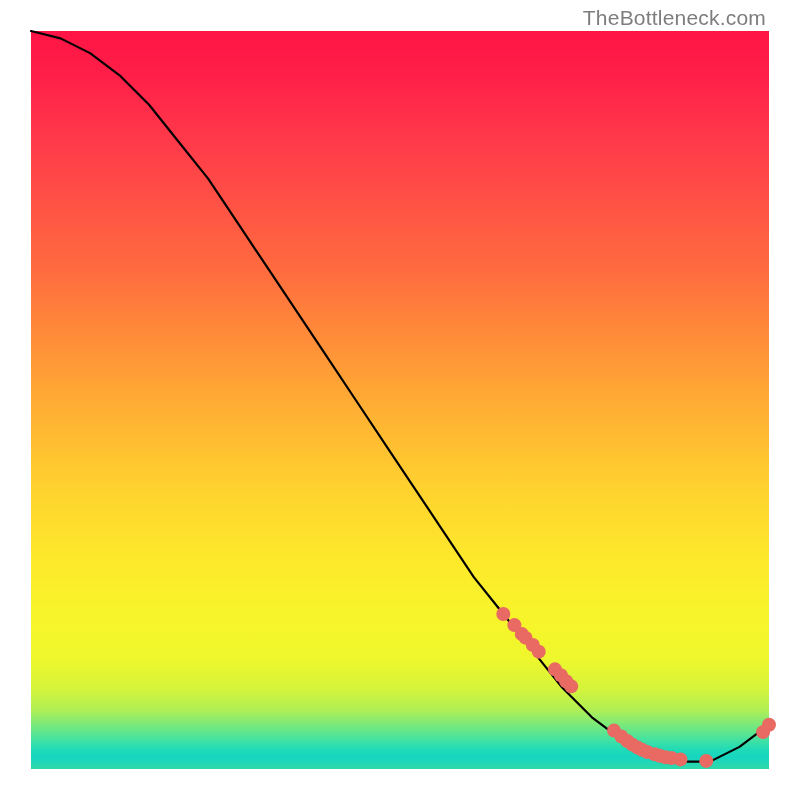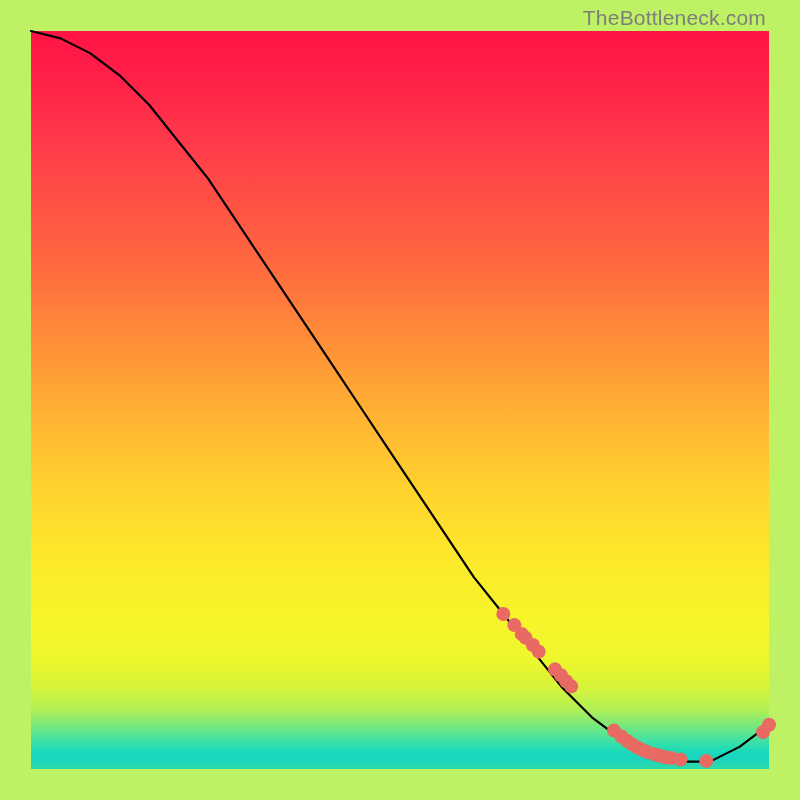--- a/index.html
+++ b/index.html
@@ -8,21 +8,21 @@
     width: 800px;
     height: 800px;
     background: #000;
     overflow: hidden;
     font-family: Arial, Helvetica, sans-serif;
   }
   .frame {
     position: relative;
     width: 800px;
     height: 800px;
-    background: #bef264;
+    background: #ffffff;
   }
   .plot-area {
     position: absolute;
     left: 31px;
     top: 31px;
     width: 738px;
     height: 738px;
     
     background: linear-gradient(
       to bottom,

